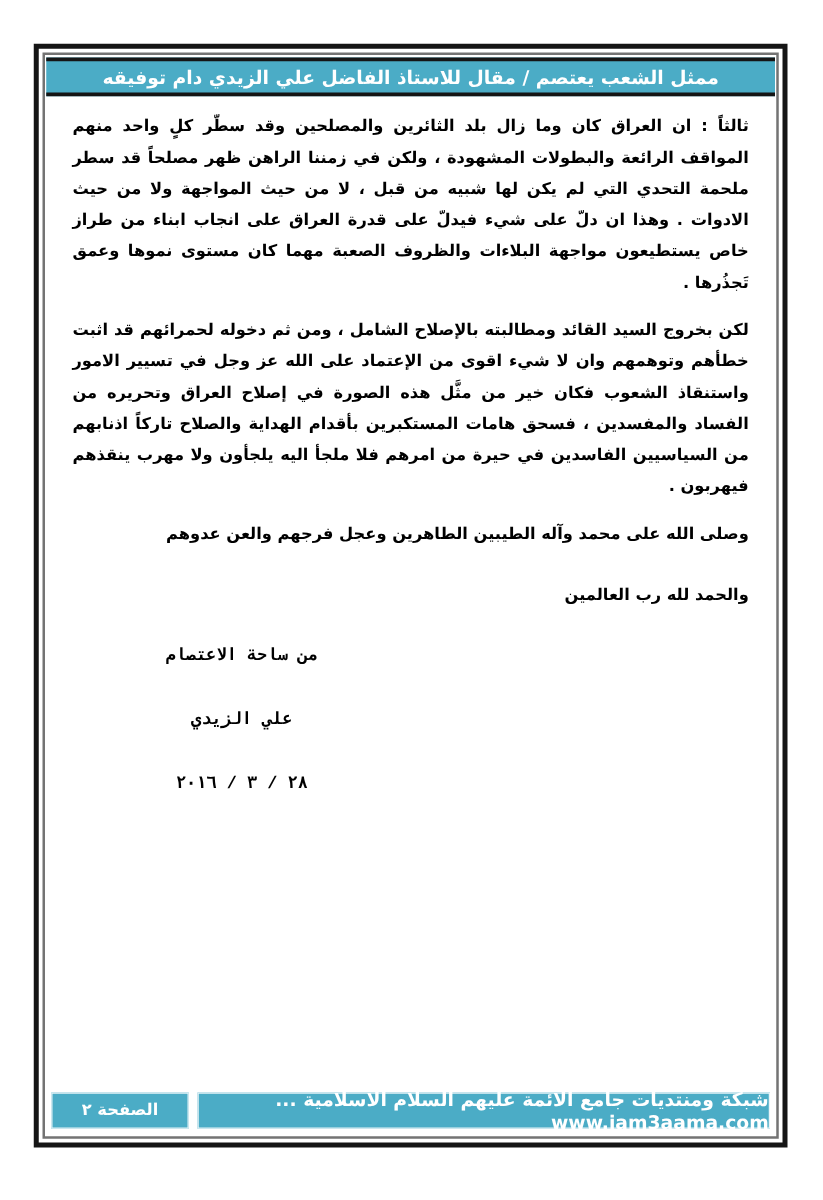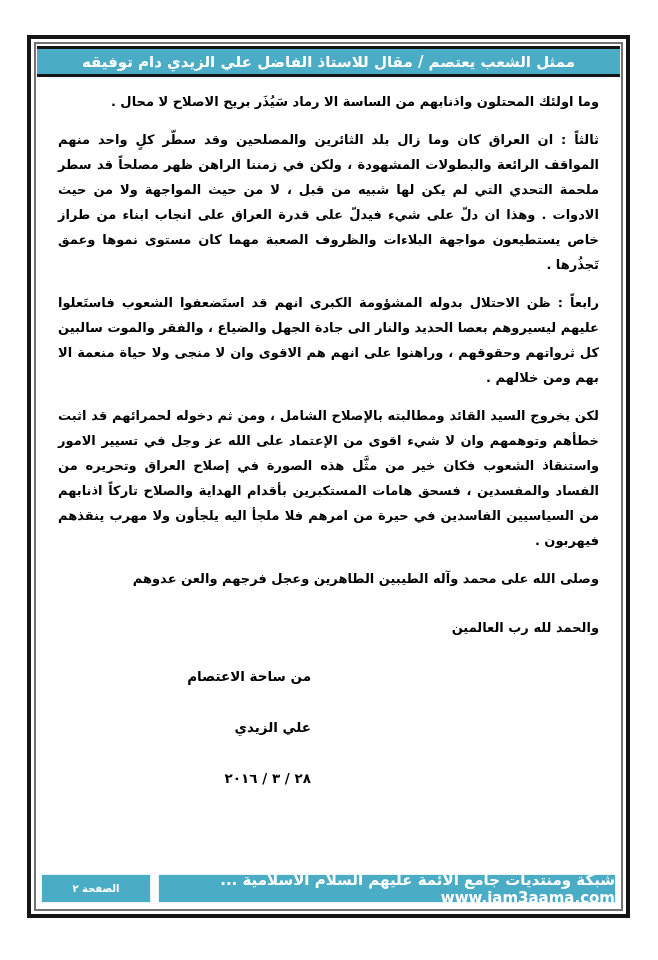--- a/index.html
+++ b/index.html
@@ -65,21 +65,22 @@
     text-align: right;
     margin-top: 8px;
     margin-bottom: 24px;
   }
   .signature {
     direction: rtl;
     width: 235px;
     margin-left: 18px;
     margin-right: auto;
     margin-top: 10px;
-    text-align: right;
+    text-align: center;
+    font-family: Liberation Mono, monospace;
   }
   .signature .sig-line {
     display: block;
     margin-bottom: 26px;
     font-size: 13.5px;
     font-weight: bold;
   }
   .footer-band {
     margin-top: auto;
     display: flex;
@@ -92,44 +93,42 @@
     border: 1px solid #e8f4f8;
     color: #ffffff;
     font-weight: bold;
     display: flex;
     align-items: center;
     justify-content: center;
     height: 29px;
   }
   .page-box {
     width: 110px;
-    font-size: 10px;
+    font-size: 13px;
     direction: rtl;
   }
   .site-box {
     flex: 1;
     font-size: 15px;
     direction: rtl;
   }
 </style>
 </head>
 <body>
 
 <div class="page">
   <div class="frame">
     <div class="inner-frame">
 
       <div class="header-banner">
         <span class="title">ممثل الشعب يعتصم / مقال للاستاذ الفاضل علي الزيدي دام توفيقه</span>
       </div>
 
       <div class="doc-body">
-        <p class="para single-line">وما اولئك المحتلون واذنابهم من الساسة الا رماد سَيُذَر بريح الاصلاح لا محال .</p>
         <p class="para">ثالثاً : ان العراق كان وما زال بلد الثائرين والمصلحين وقد سطّر كلٍ واحد منهم المواقف الرائعة والبطولات المشهودة ، ولكن في زمننا الراهن ظهر مصلحاً قد سطر ملحمة التحدي التي لم يكن لها شبيه من قبل ، لا من حيث المواجهة ولا من حيث الادوات . وهذا ان دلّ على شيء فيدلّ على قدرة العراق على انجاب ابناء من طراز خاص يستطيعون مواجهة البلاءات والظروف الصعبة مهما كان مستوى نموها وعمق تَجذُرها .</p>
-        <p class="para">رابعاً : ظن الاحتلال بدوله المشؤومة الكبرى انهم قد استَضعفوا الشعوب فاستَعلوا عليهم ليسيروهم بعصا الحديد والنار الى جادة الجهل والضياع ، والفقر والموت سالبين كل ثرواتهم وحقوقهم ، وراهنوا على انهم هم الاقوى وان لا منجى ولا حياة منعمة الا بهم ومن خلالهم .</p>
         <p class="para">لكن بخروج السيد القائد ومطالبته بالإصلاح الشامل ، ومن ثم دخوله لحمرائهم قد اثبت خطأهم وتوهمهم وان لا شيء اقوى من الإعتماد على الله عز وجل في تسيير الامور واستنقاذ الشعوب فكان خير من مثَّل هذه الصورة في إصلاح العراق وتحريره من الفساد والمفسدين ، فسحق هامات المستكبرين بأقدام الهداية والصلاح تاركاً اذنابهم من السياسيين الفاسدين في حيرة من امرهم فلا ملجأ اليه يلجأون ولا مهرب ينقذهم فيهربون .</p>
 
         <p class="closing-line">وصلى الله على محمد وآله الطيبين الطاهرين وعجل فرجهم والعن عدوهم</p>
         <p class="closing-line">والحمد لله رب العالمين</p>
 
         <div class="signature">
           <span class="sig-line">من ساحة الاعتصام</span>
           <span class="sig-line">علي الزيدي</span>
           <span class="sig-line">٢٨ / ٣ / ٢٠١٦</span>
         </div>

